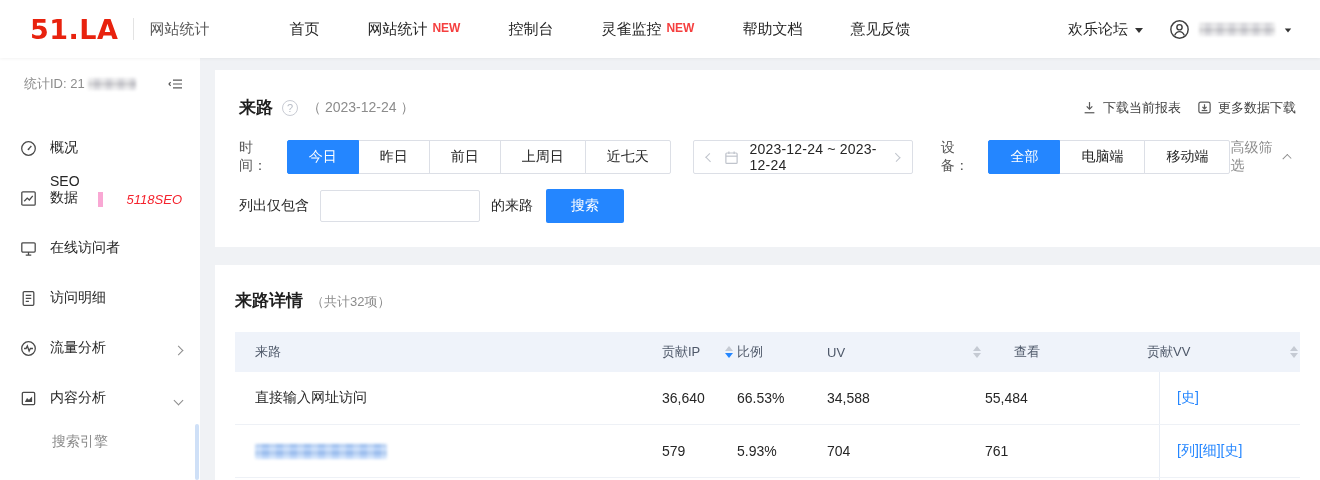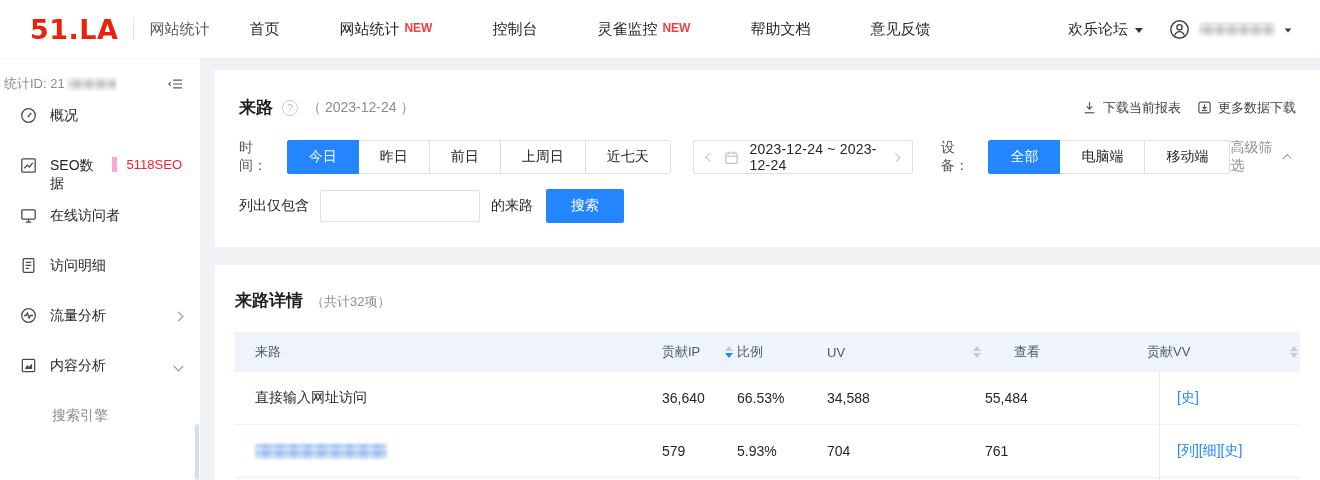--- a/index.html
+++ b/index.html
@@ -11,21 +11,21 @@
   svg { display: block; }
 
   
   .navbar {
     height: 58px; background: #fff; display: flex; align-items: center;
     padding: 0 28px 0 30px; position: relative; z-index: 3;
     box-shadow: 0 1px 3px rgba(0,0,0,.05);
   }
   .logo { font-size: 27px; font-weight: 800; color: #e8220e; letter-spacing: .5px; font-family: "DejaVu Sans", sans-serif; cursor: pointer; }
   .product { margin-left: 15px; padding-left: 15px; border-left: 1px solid #e3e3e3; color: #595959; font-size: 15px; line-height: 22px; }
-  .nav-items { display: flex; margin-left: 40px; gap: 12px; }
+  .nav-items { display: flex; margin-left: 80px; }
   .nav-item { font-size: 15px; color: #262626; cursor: pointer; display: flex; align-items: flex-start; margin-right: 48px; white-space: nowrap; }
   .badge-new { color: #f53f3f; font-weight: 700; font-size: 12px; margin-left: 5px; margin-top: 1px; }
   .nav-right { margin-left: auto; display: flex; align-items: center; }
   .forum { font-size: 15px; display: flex; align-items: center; gap: 7px; cursor: pointer; margin-right: 26px; }
   .caret-down { width: 0; height: 0; border-left: 4px solid transparent; border-right: 4px solid transparent; border-top: 5px solid #333; margin-top: 2px; }
   .user { display: flex; align-items: center; gap: 9px; cursor: pointer; }
   .user svg { color: #404040; }
 
   
   .redact {
@@ -39,29 +39,29 @@
     background-image:
       repeating-linear-gradient(0deg, rgba(255,255,255,.3) 0 4px, rgba(0,0,0,.04) 4px 8px),
       repeating-linear-gradient(90deg, #bcd6fa 0 7px, #9fc3f6 7px 14px);
   }
 
   
   .app { display: flex; height: 422px; }
 
   
   .sidebar { width: 200px; flex: none; background: #fff; position: relative; }
-  .sid-head { display: flex; align-items: center; justify-content: space-between; padding: 17px 16px 6px 4px; color: #8c8c8c; font-size: 13px; }
+  .sid-head { display: flex; align-items: center; justify-content: space-between; padding: 17px 16px 6px 24px; color: #8c8c8c; font-size: 13px; }
   .sid-head .id-wrap { display: flex; align-items: center; gap: 3px; }
   .collapse-btn { color: #595959; cursor: pointer; }
   .menu { padding-top: 8px; }
-  .mitem { display: flex; align-items: flex-start; height: 50px; padding: 0 18px 0 20px; font-size: 14px; color: #262626; cursor: pointer; }
+  .mitem { display: flex; align-items: flex-end; height: 50px; padding: 0 18px 0 20px; font-size: 14px; color: #262626; cursor: pointer; }
   .mitem .micon { margin-right: 13px; color: #4a4a4a; flex: none; }
   .mitem .chev-wrap { margin-left: auto; color: #8c8c8c; }
   .mitem.sub { padding-left: 52px; color: #8c8c8c; height: 44px; }
-  .seo-extra { margin-left: 9px; padding-left: 10px; border-left: 5px solid #f9a8d4; color: #f5222d; font-size: 13px; }
+  .seo-extra { margin-left: 9px; padding-left: 24px; border-left: 5px solid #f9a8d4; color: #f5222d; font-size: 13px; font-style: italic; }
   .scroll-thumb { position: absolute; right: 1px; bottom: 0; width: 4px; height: 56px; background: #cfe0f7; border-radius: 2px; }
 
   .chev { display: inline-block; width: 7px; height: 7px; border-right: 1.4px solid currentColor; border-bottom: 1.4px solid currentColor; }
   .chev.right { transform: rotate(-45deg); }
   .chev.down  { transform: rotate(45deg); }
   .chev.up    { transform: rotate(-135deg); }
   .chev.left  { transform: rotate(135deg); }
 
   
   .main { flex: 1; padding: 12px 0 0 15px; }

